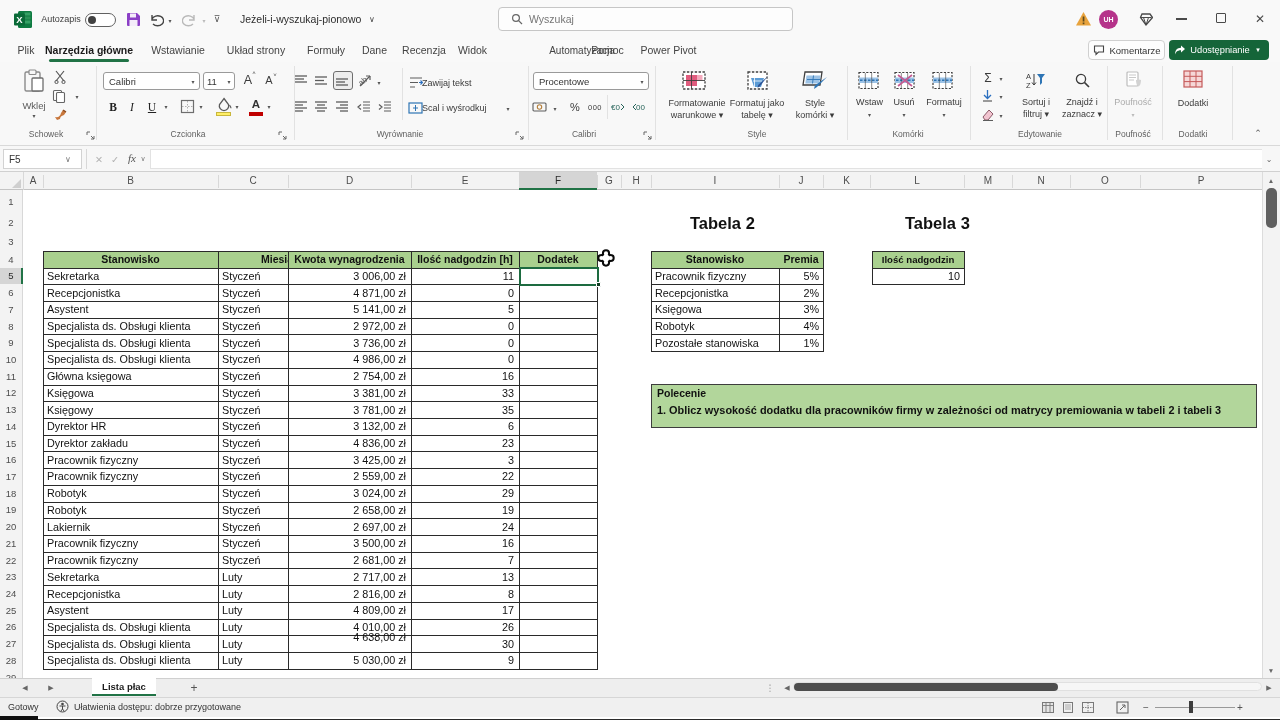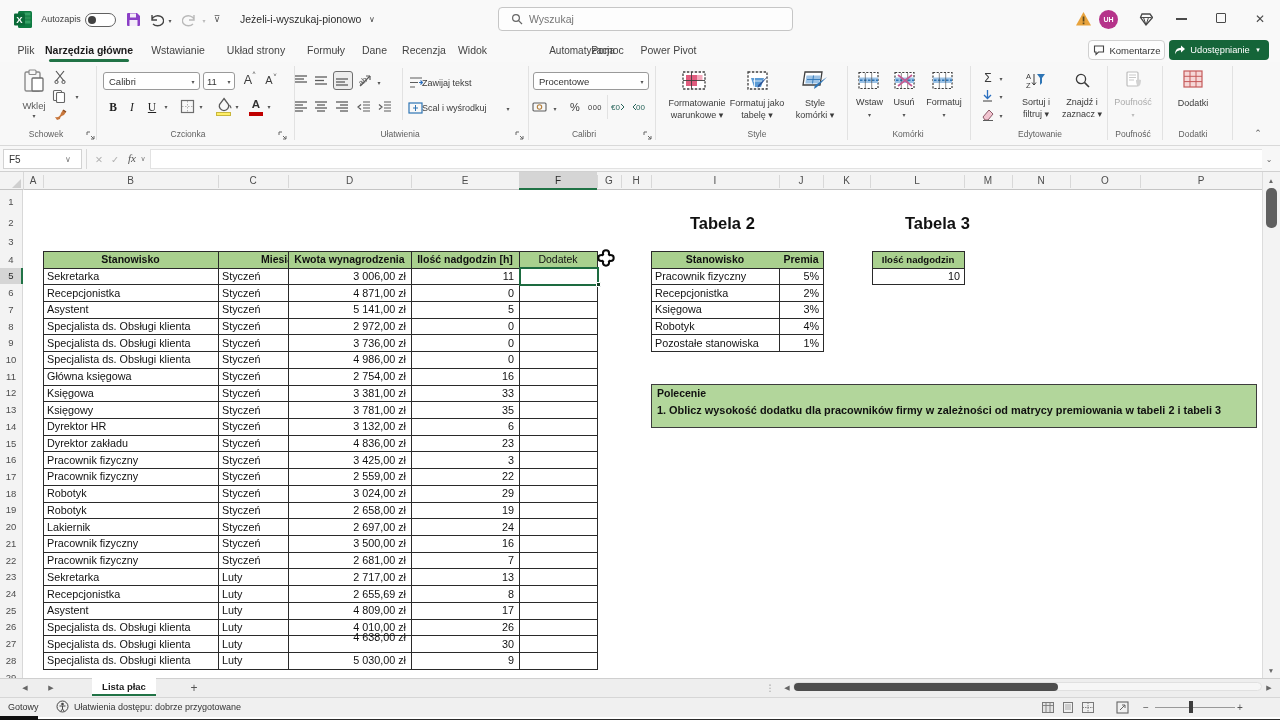--- a/index.html
+++ b/index.html
@@ -200,21 +200,21 @@
     <path d="M1 2 h12 M1 6.5 h8 M1 11 h5" stroke="#5c5c5c" stroke-width="1.2"></path>
     <path d="M10 6.5 h3 M11.5 4.5 l2 2 -2 2" stroke="#2b70c0" stroke-width="1.1" fill="none"></path>
   </svg>
 <div class="ab cl" style="left:422px;top:76px;width:56px;height:13px;font-size:9px;color:#3b3b3b;white-space:nowrap;justify-content:flex-start;">Zawijaj tekst</div>
 <svg class="ab" style="left:408px;top:101px" width="15" height="14" viewBox="0 0 15 14">
     <rect x="1" y="2" width="13" height="10" fill="none" stroke="#2e75b5" stroke-width="1.2"></rect>
     <path d="M7.5 4 v6 M5 7 h5" stroke="#2e75b5" stroke-width="1"></path>
   </svg>
 <div class="ab cl" style="left:422px;top:101px;width:72px;height:13px;font-size:9px;color:#3b3b3b;white-space:nowrap;justify-content:flex-start;">Scal i wyśrodkuj</div>
 <div class="ab ct" style="left:503px;top:101px;width:10px;height:14px;font-size:6px;color:#555;">▾</div>
-<div class="ab ct" style="left:360px;top:128px;width:80px;height:12px;font-size:8.5px;color:#5f5f5f;">Ułatwienia</div>
+<div class="ab ct" style="left:360px;top:128px;width:80px;height:12px;font-size:8.5px;color:#5f5f5f;">Wyrównanie</div>
 <svg class="ab" style="left:515px;top:131px" width="9" height="9" viewBox="0 0 9 9">
     <path d="M1 1 h3 M1 1 v3 M8 8 h-3 M8 8 v-3 M5 5 l3 3" stroke="#666" stroke-width="1"></path>
   </svg>
 <div class="ab" style="left:533px;top:72px;width:116px;height:18px;background:#fff;border:1px solid #9a9a9a;border-radius:3px;"></div>
 <div class="ab cl" style="left:539px;top:72px;width:70px;height:18px;font-size:9.5px;color:#333;">Procentowe</div>
 <div class="ab ct" style="left:637px;top:73px;width:10px;height:16px;font-size:6px;color:#555;">▾</div>
 <svg class="ab" style="left:532px;top:100px" width="15" height="14" viewBox="0 0 15 14">
     <rect x="1" y="3" width="13" height="8" rx="1" fill="none" stroke="#5c5c5c" stroke-width="1.1"></rect>
     <circle cx="7.5" cy="7" r="2.2" fill="none" stroke="#b5803c" stroke-width="1.1"></circle>
   </svg>
@@ -440,21 +440,21 @@
 <div class="ab ct" style="left:0px;top:668.7800000000007px;width:22px;height:16.720000000000027px;font-size:9.5px;color:#4d4d4d;">29</div>
 <div class="ab" style="left:43px;top:250.5px;width:176px;height:18.0px;background:#a9d08e;border:1px solid #2a2a2a;"></div>
 <div class="ab ct" style="left:43px;top:250.5px;width:175px;height:17.0px;font-size:10.5px;color:#111;font-weight:bold;white-space:nowrap;">Stanowisko</div>
 <div class="ab" style="left:218px;top:250.5px;width:71px;height:18.0px;background:#a9d08e;border:1px solid #2a2a2a;"></div>
 <div class="ab ct" style="left:218px;top:250.5px;width:70px;height:17.0px;font-size:10.5px;color:#111;font-weight:bold;white-space:nowrap;margin-left:27px;">Miesiąc</div>
 <div class="ab" style="left:288px;top:250.5px;width:124px;height:18.0px;background:#a9d08e;border:1px solid #2a2a2a;"></div>
 <div class="ab ct" style="left:288px;top:250.5px;width:123px;height:17.0px;font-size:10.5px;color:#111;font-weight:bold;white-space:nowrap;">Kwota wynagrodzenia</div>
 <div class="ab" style="left:411px;top:250.5px;width:109px;height:18.0px;background:#a9d08e;border:1px solid #2a2a2a;"></div>
 <div class="ab ct" style="left:411px;top:250.5px;width:108px;height:17.0px;font-size:10.5px;color:#111;font-weight:bold;white-space:nowrap;">Ilość nadgodzin [h]</div>
 <div class="ab" style="left:519px;top:250.5px;width:79px;height:18.0px;background:#a9d08e;border:1px solid #2a2a2a;"></div>
-<div class="ab ct" style="left:519px;top:250.5px;width:78px;height:17.0px;font-size:10.5px;color:#111;font-weight:normal;white-space:nowrap;">Dodatek</div>
+<div class="ab ct" style="left:519px;top:250.5px;width:78px;height:17.0px;font-size:10.5px;color:#111;font-weight:bold;white-space:nowrap;">Dodatek</div>
 <div class="ab" style="left:43px;top:267.5px;width:176px;height:17.720000000000027px;border:1px solid #2a2a2a;border-top:none;"></div>
 <div class="ab" style="left:218px;top:267.5px;width:71px;height:17.720000000000027px;border:1px solid #2a2a2a;border-top:none;border-left:none;"></div>
 <div class="ab" style="left:288px;top:267.5px;width:124px;height:17.720000000000027px;border:1px solid #2a2a2a;border-top:none;border-left:none;"></div>
 <div class="ab" style="left:411px;top:267.5px;width:109px;height:17.720000000000027px;border:1px solid #2a2a2a;border-top:none;border-left:none;"></div>
 <div class="ab" style="left:519px;top:267.5px;width:79px;height:17.720000000000027px;border:1px solid #2a2a2a;border-top:none;border-left:none;"></div>
 <div class="ab cl" style="left:47px;top:267.5px;width:169px;height:16.720000000000027px;font-size:10.8px;color:#111;white-space:nowrap;justify-content:flex-start;">Sekretarka</div>
 <div class="ab cl" style="left:222px;top:267.5px;width:64px;height:16.720000000000027px;font-size:10.8px;color:#111;white-space:nowrap;justify-content:flex-start;">Styczeń</div>
 <div class="ab cr" style="left:288px;top:267.5px;width:118px;height:16.720000000000027px;font-size:10.8px;color:#111;white-space:nowrap;">3 006,00 zł</div>
 <div class="ab cr" style="left:411px;top:267.5px;width:103px;height:16.720000000000027px;font-size:10.8px;color:#111;white-space:nowrap;">11</div>
 <div class="ab" style="left:43px;top:284.22px;width:176px;height:17.720000000000027px;border:1px solid #2a2a2a;border-top:none;"></div>
@@ -619,21 +619,21 @@
 <div class="ab cl" style="left:222px;top:568.4600000000005px;width:64px;height:16.720000000000027px;font-size:10.8px;color:#111;white-space:nowrap;justify-content:flex-start;">Luty</div>
 <div class="ab cr" style="left:288px;top:568.4600000000005px;width:118px;height:16.720000000000027px;font-size:10.8px;color:#111;white-space:nowrap;">2 717,00 zł</div>
 <div class="ab cr" style="left:411px;top:568.4600000000005px;width:103px;height:16.720000000000027px;font-size:10.8px;color:#111;white-space:nowrap;">13</div>
 <div class="ab" style="left:43px;top:585.1800000000005px;width:176px;height:17.720000000000027px;border:1px solid #2a2a2a;border-top:none;"></div>
 <div class="ab" style="left:218px;top:585.1800000000005px;width:71px;height:17.720000000000027px;border:1px solid #2a2a2a;border-top:none;border-left:none;"></div>
 <div class="ab" style="left:288px;top:585.1800000000005px;width:124px;height:17.720000000000027px;border:1px solid #2a2a2a;border-top:none;border-left:none;"></div>
 <div class="ab" style="left:411px;top:585.1800000000005px;width:109px;height:17.720000000000027px;border:1px solid #2a2a2a;border-top:none;border-left:none;"></div>
 <div class="ab" style="left:519px;top:585.1800000000005px;width:79px;height:17.720000000000027px;border:1px solid #2a2a2a;border-top:none;border-left:none;"></div>
 <div class="ab cl" style="left:47px;top:585.1800000000005px;width:169px;height:16.720000000000027px;font-size:10.8px;color:#111;white-space:nowrap;justify-content:flex-start;">Recepcjonistka</div>
 <div class="ab cl" style="left:222px;top:585.1800000000005px;width:64px;height:16.720000000000027px;font-size:10.8px;color:#111;white-space:nowrap;justify-content:flex-start;">Luty</div>
-<div class="ab cr" style="left:288px;top:585.1800000000005px;width:118px;height:16.720000000000027px;font-size:10.8px;color:#111;white-space:nowrap;">2 655,69 zł</div>
+<div class="ab cr" style="left:288px;top:585.1800000000005px;width:118px;height:16.720000000000027px;font-size:10.8px;color:#111;white-space:nowrap;">2 816,00 zł</div>
 <div class="ab cr" style="left:411px;top:585.1800000000005px;width:103px;height:16.720000000000027px;font-size:10.8px;color:#111;white-space:nowrap;">8</div>
 <div class="ab" style="left:43px;top:601.9000000000005px;width:176px;height:17.720000000000027px;border:1px solid #2a2a2a;border-top:none;"></div>
 <div class="ab" style="left:218px;top:601.9000000000005px;width:71px;height:17.720000000000027px;border:1px solid #2a2a2a;border-top:none;border-left:none;"></div>
 <div class="ab" style="left:288px;top:601.9000000000005px;width:124px;height:17.720000000000027px;border:1px solid #2a2a2a;border-top:none;border-left:none;"></div>
 <div class="ab" style="left:411px;top:601.9000000000005px;width:109px;height:17.720000000000027px;border:1px solid #2a2a2a;border-top:none;border-left:none;"></div>
 <div class="ab" style="left:519px;top:601.9000000000005px;width:79px;height:17.720000000000027px;border:1px solid #2a2a2a;border-top:none;border-left:none;"></div>
 <div class="ab cl" style="left:47px;top:601.9000000000005px;width:169px;height:16.720000000000027px;font-size:10.8px;color:#111;white-space:nowrap;justify-content:flex-start;">Asystent</div>
 <div class="ab cl" style="left:222px;top:601.9000000000005px;width:64px;height:16.720000000000027px;font-size:10.8px;color:#111;white-space:nowrap;justify-content:flex-start;">Luty</div>
 <div class="ab cr" style="left:288px;top:601.9000000000005px;width:118px;height:16.720000000000027px;font-size:10.8px;color:#111;white-space:nowrap;">4 809,00 zł</div>
 <div class="ab cr" style="left:411px;top:601.9000000000005px;width:103px;height:16.720000000000027px;font-size:10.8px;color:#111;white-space:nowrap;">17</div>

